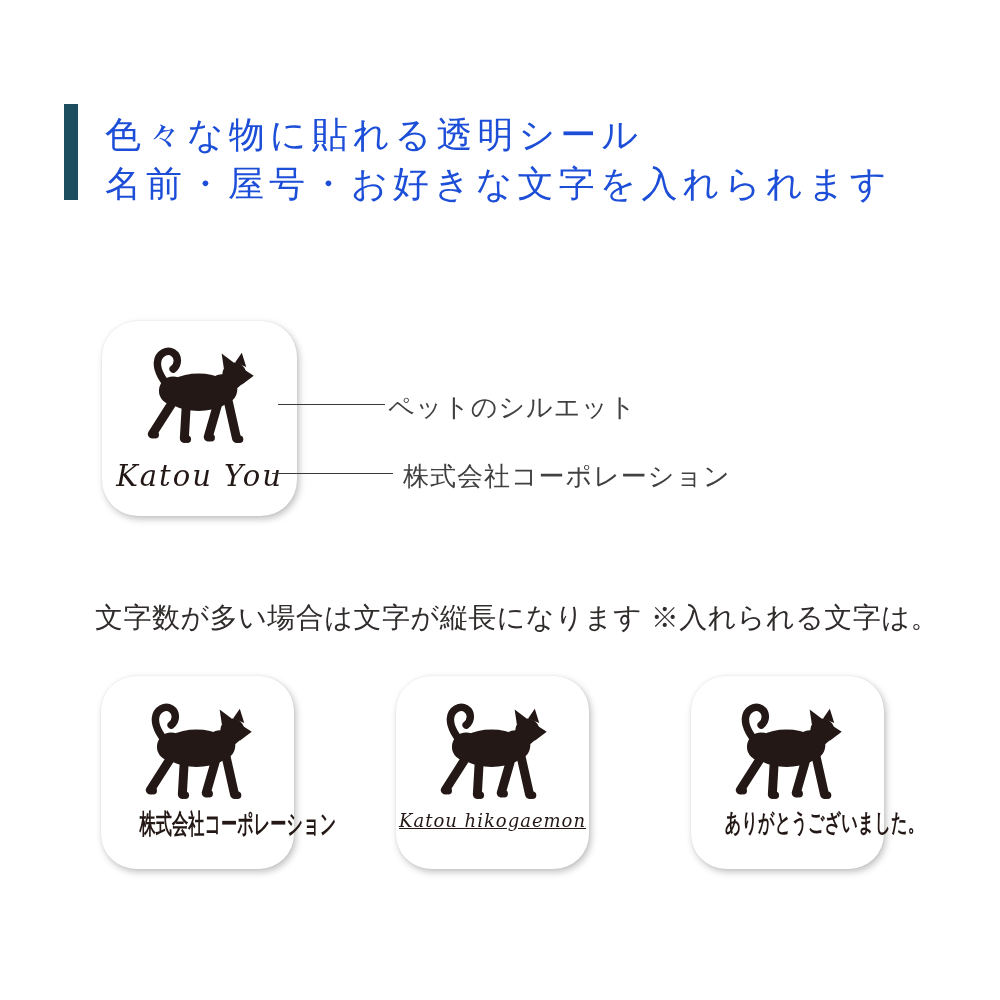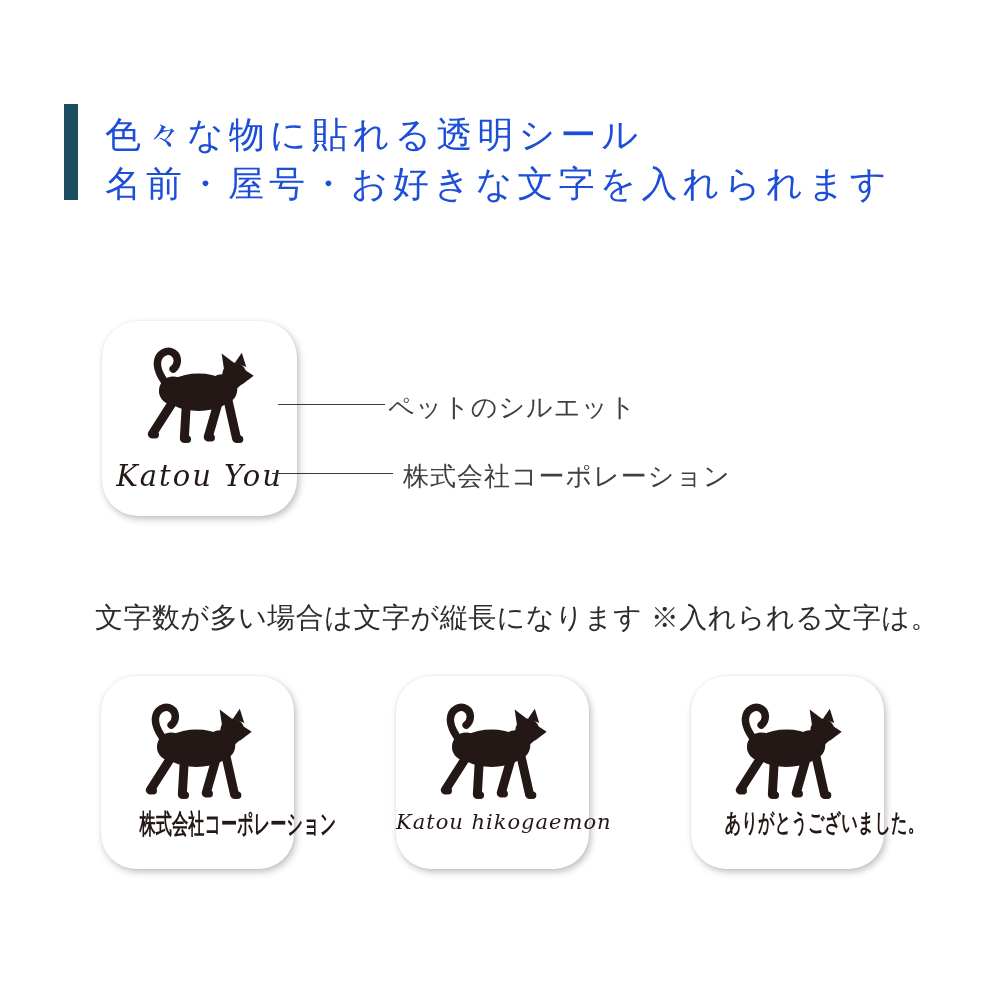--- a/index.html
+++ b/index.html
@@ -29,21 +29,21 @@
   .sticker-main .sticker-text{top:138px;font-size:29px;letter-spacing:2px;}
 
   .sticker-ex{top:676px;width:193px;height:193px;border-radius:35px;}
   .sticker-ex .cat{top:26px;}
   .sticker-ex .sticker-text{top:130px;}
   .ex-0{left:101px;}
   .ex-1{left:396px;}
   .ex-2{left:691px;}
   .gothic-bold-condensed{font-size:27px;font-weight:700;transform:scaleX(0.6);
     transform-origin:50% 50%;letter-spacing:0px;}
-  .handwritten-script{font-size:21px;letter-spacing:1px;top:134px !important;}
+  .handwritten-script{font-size:18px;letter-spacing:1px;top:134px !important;text-decoration:underline;}
   .mincho-condensed{font-family:"Liberation Serif", serif;font-weight:600;
     font-size:25px;transform:scaleX(0.65);transform-origin:50% 50%;}
 
   
   .callout-line{height:0;border-top:1.5px solid #3e3a39;}
   .callout-line-1{left:278px;top:404px;width:107px;}
   .callout-line-2{left:272px;top:473px;width:121px;}
   .callout-label{font-size:26px;letter-spacing:1px;color:#404040;white-space:nowrap;}
   .callout-label-1{left:388px;top:390px;}
   .callout-label-2{left:403px;top:459px;}

